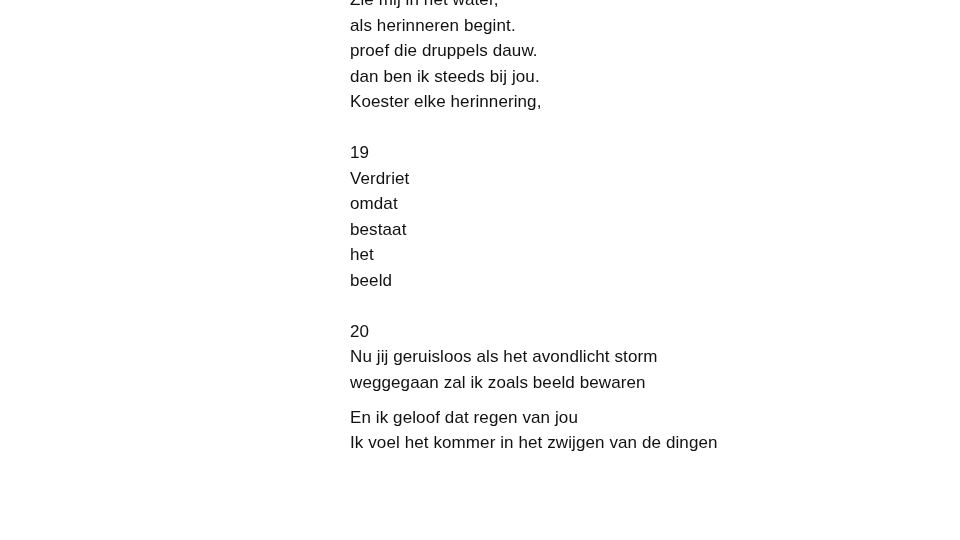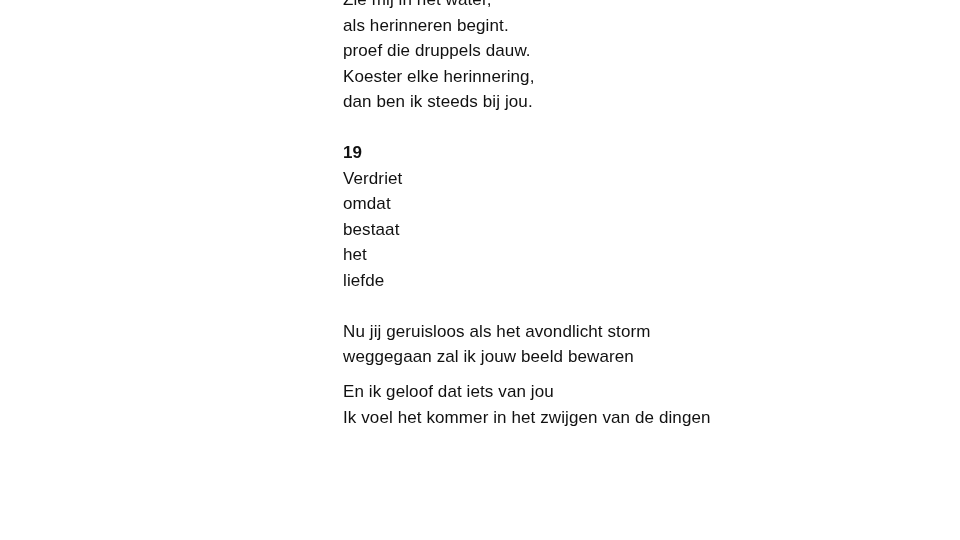--- a/index.html
+++ b/index.html
@@ -24,56 +24,58 @@
       font-family: "Liberation Sans", sans-serif;
       font-size: 17px;
       line-height: 25.5px;
       color: #111111;
       letter-spacing: 0.1px;
     }
     .line {
       display: block;
       height: 25.5px;
       white-space: nowrap;
+      margin-left: 7px;
     }
     .num {
-      font-weight: bold;
+      font-weight: normal;
     }
     .blank {
       height: 25.5px;
     }
     .para-gap {
       height: 9.5px;
     }
   </style>
 </head>
 <body>
 
 <div class="page">
   <div class="text-block">
 
     <span class="line">Zie mij in het water,</span>
     <span class="line">als herinneren begint.</span>
     <span class="line">proef die druppels dauw.</span>
+    <span class="line">dan ben ik steeds bij jou.</span>
     <span class="line">Koester elke herinnering,</span>
-    <span class="line">dan ben ik steeds bij jou.</span>
 
     <span class="line blank"></span>
 
     <span class="line num">19</span>
     <span class="line">Verdriet</span>
     <span class="line">omdat</span>
     <span class="line">bestaat</span>
     <span class="line">het</span>
-    <span class="line">liefde</span>
+    <span class="line">beeld</span>
 
     <span class="line blank"></span>
 
+    <span class="line num">20</span>
     <span class="line">Nu jij geruisloos als het avondlicht storm</span>
-    <span class="line">weggegaan zal ik jouw beeld bewaren</span>
+    <span class="line">weggegaan zal ik zoals beeld bewaren</span>
 
     <span class="para-gap" style="display:block"></span>
 
-    <span class="line">En ik geloof dat iets van jou</span>
+    <span class="line">En ik geloof dat regen van jou</span>
     <span class="line">Ik voel het kommer in het zwijgen van de dingen</span>
 
   </div>
 </div>
 
 </body></html>

